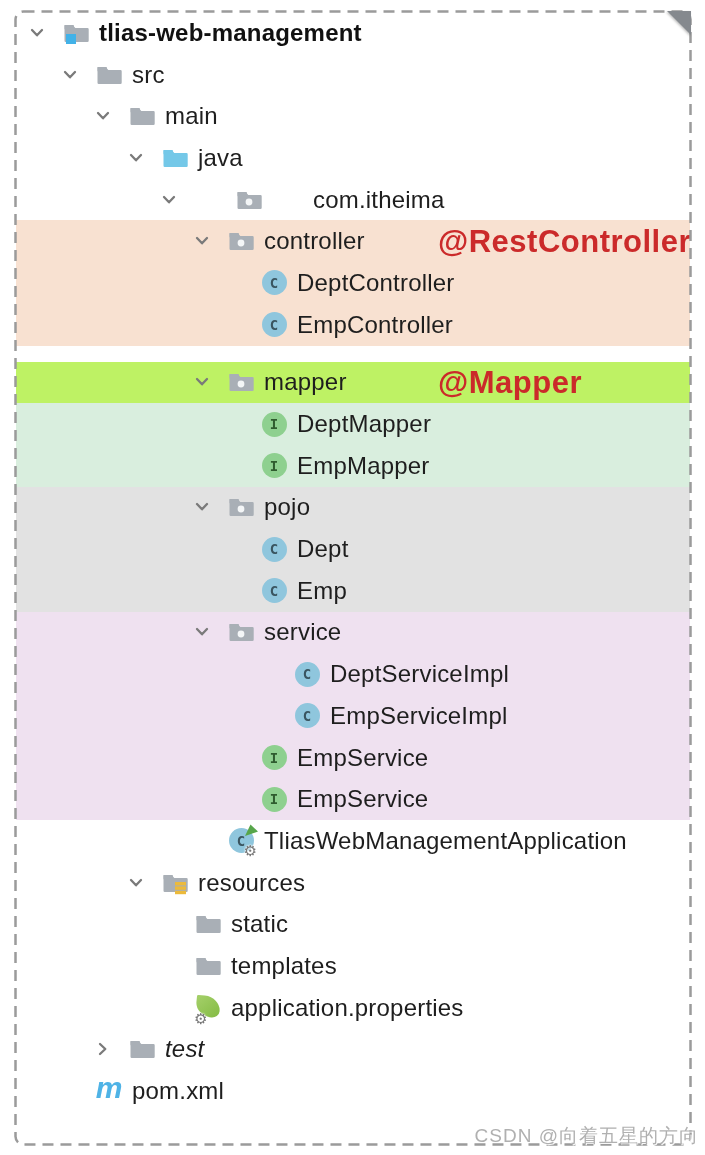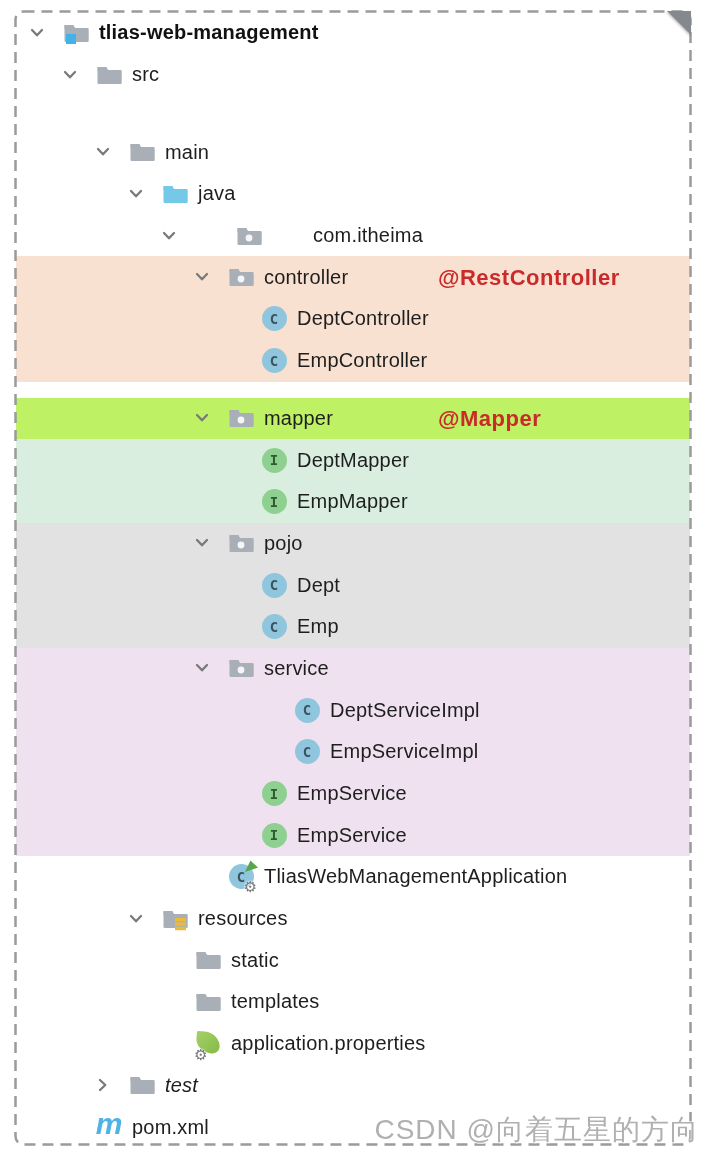--- a/index.html
+++ b/index.html
@@ -28,44 +28,44 @@
   .chev svg{display:block;}
   .icon{
     width:26px;height:26px;flex:0 0 26px;display:flex;align-items:center;justify-content:center;
     position:relative;margin-right:10px;
   }
   .icon svg{display:block;overflow:visible;}
   .circle{
     width:25px;height:25px;border-radius:50%;display:flex;align-items:center;justify-content:center;
     font-family:"DejaVu Sans Mono", monospace;font-weight:bold;font-size:14px;line-height:1;
   }
-  .lbl{font-size:20px;color:#1e1e1e;letter-spacing:0.2px;}
+  .lbl{font-size:24px;color:#1e1e1e;letter-spacing:0.2px;}
   .lbl.bold{font-weight:700;color:#111;}
   .annotation{
     position:absolute;left:422px;top:50%;transform:translateY(-46%);
-    font-size:22px;font-weight:700;letter-spacing:0.5px;
+    font-size:31px;font-weight:700;letter-spacing:0.5px;
   }
   .boot-arrow{position:absolute;top:-4px;right:-5px;}
   .mini-gear{
     position:absolute;font-size:15px;line-height:1;color:#787878;
     text-shadow:0 0 2px #fff,0 0 2px #fff;
   }
   .boot-gear{bottom:-4px;right:-3px;}
   .leaf{
     width:24px;height:21px;border-radius:8% 95% 45% 95%;
     transform:rotate(6deg);margin-top:-2px;
   }
   .leaf-gear{bottom:-5px;left:-1px;}
   .maven-m{
     font-style:italic;font-weight:800;font-size:30px;line-height:1;
     transform:translateY(-3px);
   }
   .watermark{
     position:absolute;right:6px;bottom:6px;z-index:10;
-    font-size:28px;letter-spacing:1px;
+    font-size:19px;letter-spacing:1px;
     text-shadow:1px 1px 0 rgba(255,255,255,0.9), -1px -1px 0 rgba(255,255,255,0.6);
   }
 </style>
 </head>
 <body>
 
 <div class="frame">
   <svg class="frame-border" width="678" height="1136">
     <rect x="1.5" y="1.5" width="675" height="1133" rx="8" fill="none" stroke-width="2.5" stroke-dasharray="11 7" id="border-rect" stroke="#9b9b9b"></rect>
   </svg>
@@ -93,21 +93,21 @@
           </svg>
         </span>
         <span class="icon">
           <svg width="26" height="24" viewBox="0 0 26 24">
             <path d="M1.5,4 h8.2 l2.6,3 h12.2 a1.2,1.2 0 0 1 1.2,1.2 V19.8 a1.2,1.2 0 0 1 -1.2,1.2 H2.7 a1.2,1.2 0 0 1 -1.2,-1.2 Z" fill="#a9afb6"></path>
             <rect x="1.5" y="4" width="9.5" height="4.5" rx="1" fill="#a9afb6"></rect>
           </svg>
         </span>
         <span class="lbl">src</span>
       </div>
-      <div class="tree-row" style="padding-left: 78px; background: transparent; margin-top: 36px;">
+      <div class="tree-row" style="padding-left: 78px; background: transparent;">
         <span class="chev">
           <svg width="18" height="18" viewBox="0 0 18 18">
             <polyline points="4,6 9,11.3 14,6" fill="none" stroke="#7a7a7a" stroke-width="2.3" stroke-linecap="round" stroke-linejoin="round"></polyline>
           </svg>
         </span>
         <span class="icon">
           <svg width="26" height="24" viewBox="0 0 26 24">
             <path d="M1.5,4 h8.2 l2.6,3 h12.2 a1.2,1.2 0 0 1 1.2,1.2 V19.8 a1.2,1.2 0 0 1 -1.2,1.2 H2.7 a1.2,1.2 0 0 1 -1.2,-1.2 Z" fill="#a9afb6"></path>
             <rect x="1.5" y="4" width="9.5" height="4.5" rx="1" fill="#a9afb6"></rect>
           </svg>

